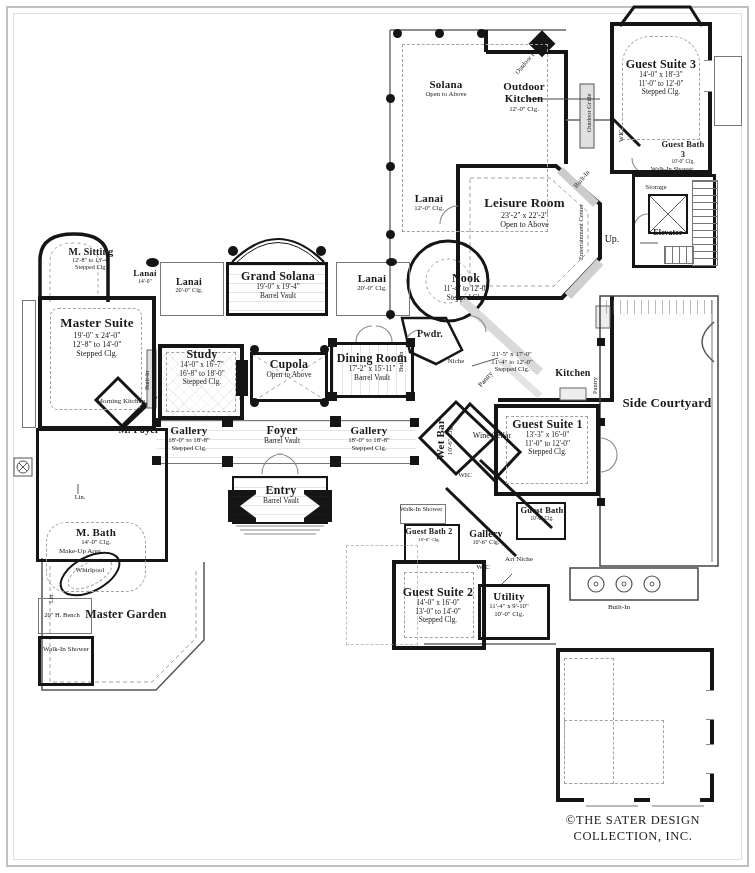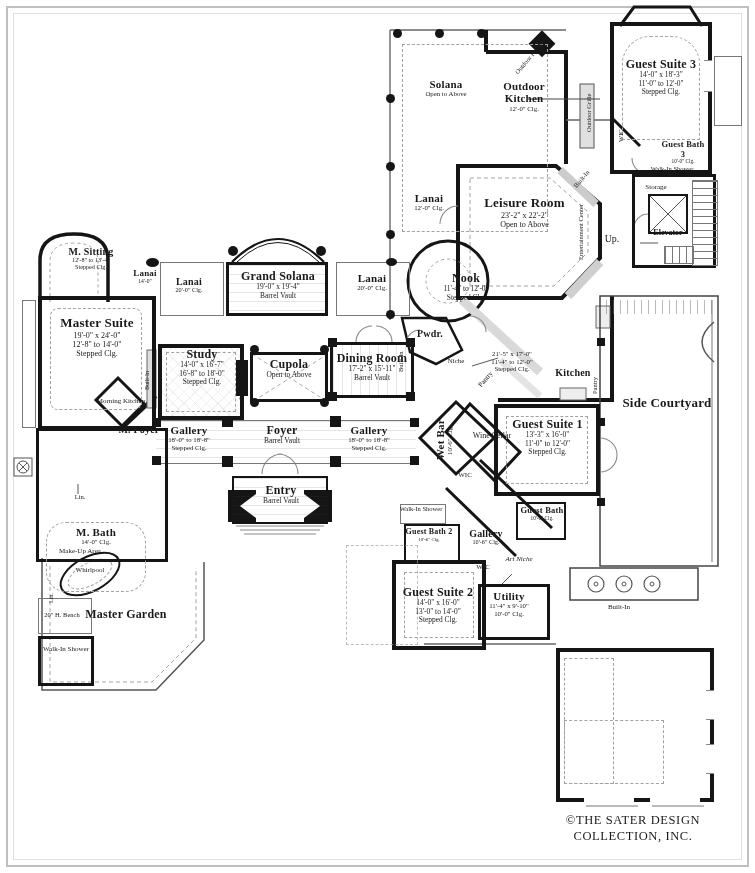--- a/index.html
+++ b/index.html
@@ -395,21 +395,21 @@
   <div class="flbl vlbl" style="left:618px;top:122px;height:28px;font-size:6.5px;">WIC</div>
   <div class="flbl dlbl" style="left:560px;top:176px;width:44px;font-size:6.5px;">Built-In</div>
   <div class="flbl vlbl" style="left:578px;top:200px;height:64px;font-size:6.5px;">Entertainment Center</div>
   <div class="flbl dlbl" style="left:464px;top:376px;width:44px;">Pantry</div>
   <div class="flbl vlbl" style="left:592px;top:370px;height:32px;font-size:6.5px;">Pantry</div>
   <div class="flbl" style="left:438px;top:358px;width:36px;">Niche</div>
   <div class="flbl vlbl" style="left:398px;top:340px;height:44px;font-size:6.5px;">Built-In</div>
   <div class="flbl" style="left:466px;top:432px;width:52px;font-size:8px;">Wine Cellar</div>
   <div class="flbl" style="left:450px;top:472px;width:30px;">WIC</div>
   <div class="flbl" style="left:468px;top:564px;width:30px;">WIC</div>
-  <div class="flbl" style="left:500px;top:556px;width:38px;font-style:italic;">Art Niche</div>
+  <div class="flbl" style="left:500px;top:556px;width:38px;">Art Niche</div>
   <div class="flbl" style="left:398px;top:506px;width:46px;font-size:6.5px;">Walk-In Shower</div>
   <div class="flbl vlbl" style="left:144px;top:356px;height:50px;font-size:6px;">Built-In</div>
   <div class="flbl vlbl" style="left:238px;top:350px;height:58px;font-size:6px;">2-Sided Fireplace</div>
   <div class="flbl" style="left:96px;top:398px;width:50px;">Morning Kitchen</div>
   <div class="flbl" style="left:68px;top:494px;width:24px;font-size:6.5px;">Lin.</div>
   <div class="flbl" style="left:56px;top:548px;width:48px;">Make-Up Area</div>
   <div class="flbl" style="left:62px;top:567px;width:56px;">Whirlpool</div>
   <div class="flbl vlbl" style="left:48px;top:584px;height:28px;font-size:6px;">Lin.</div>
   <div class="flbl" style="left:36px;top:612px;width:52px;font-size:6.5px;">20" H. Bench</div>
   <div class="flbl" style="left:38px;top:646px;width:56px;">Walk-In Shower</div>

